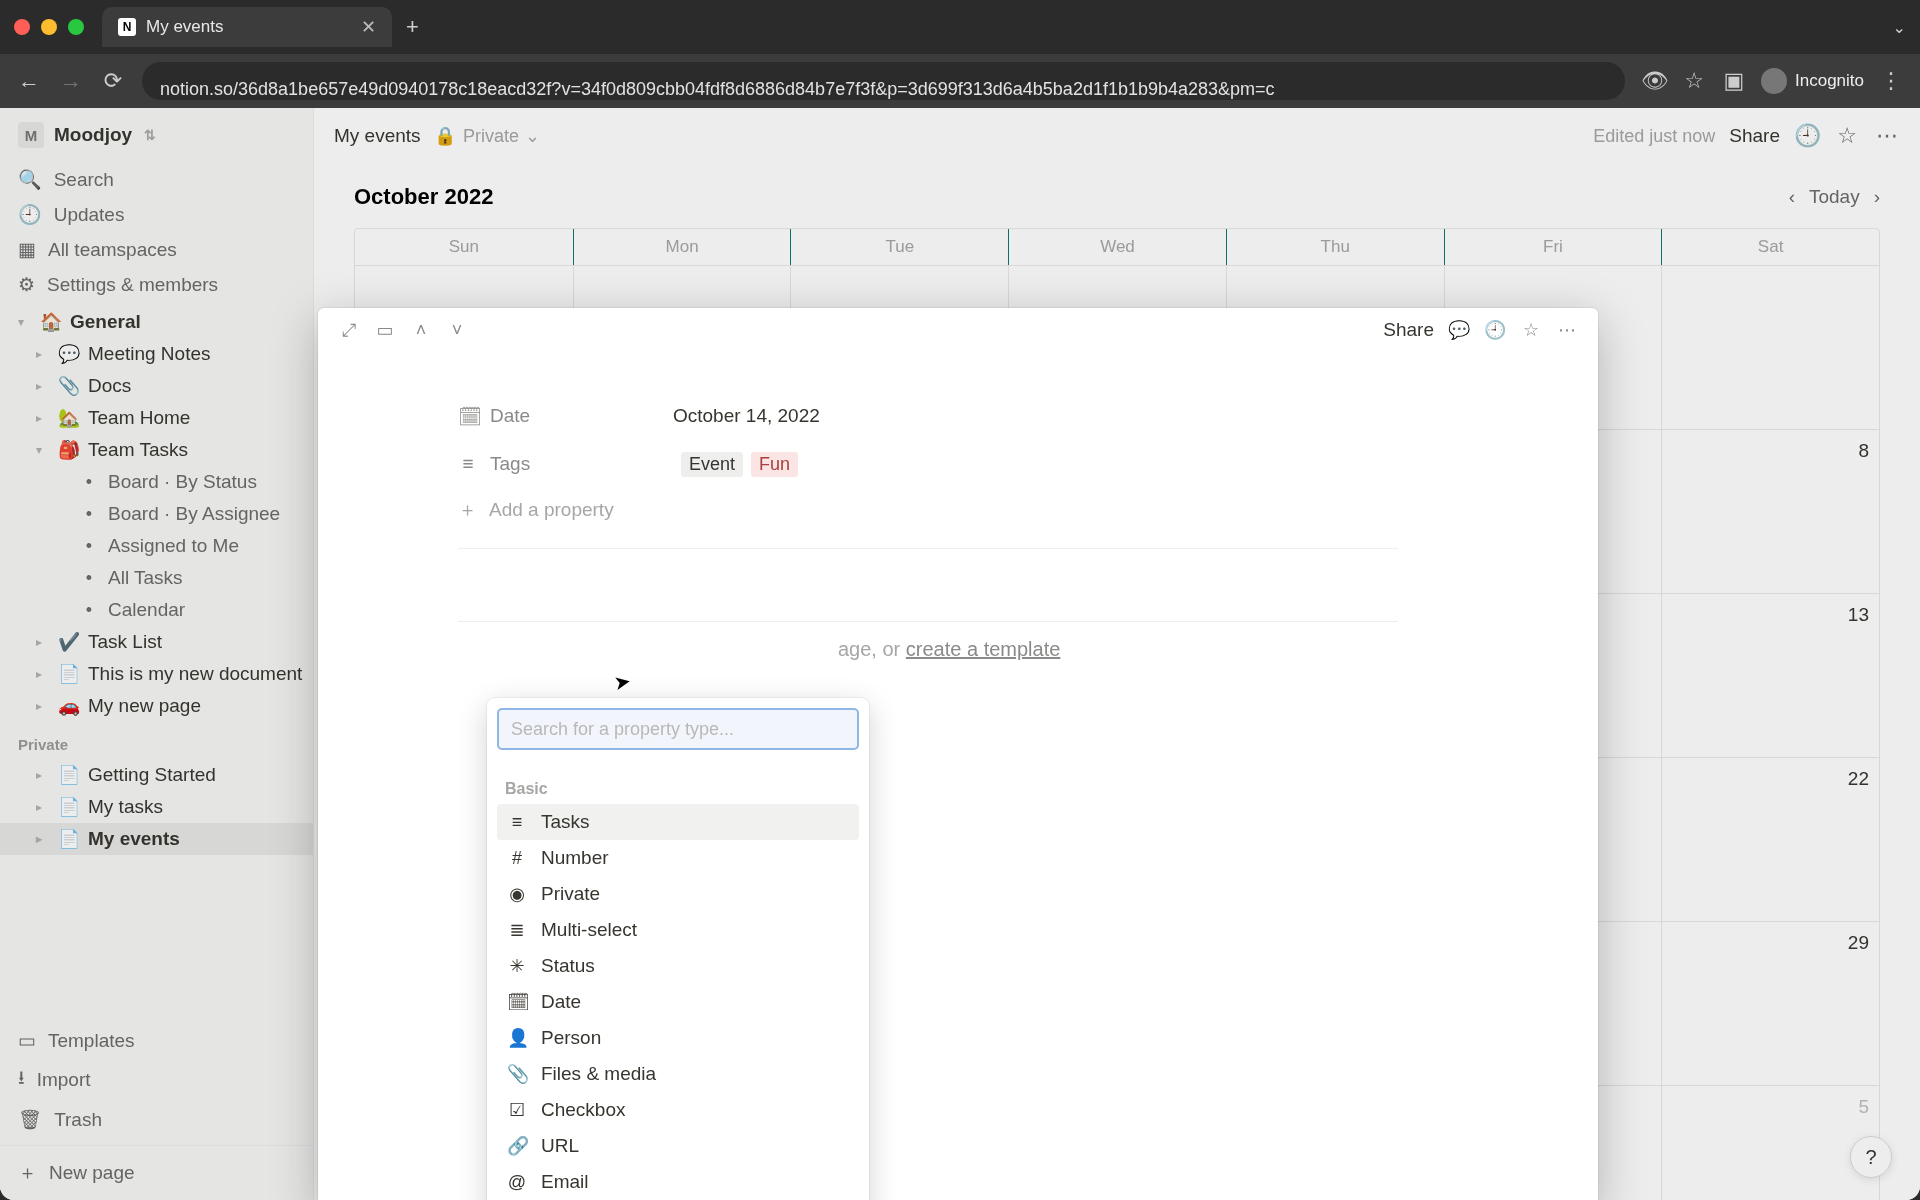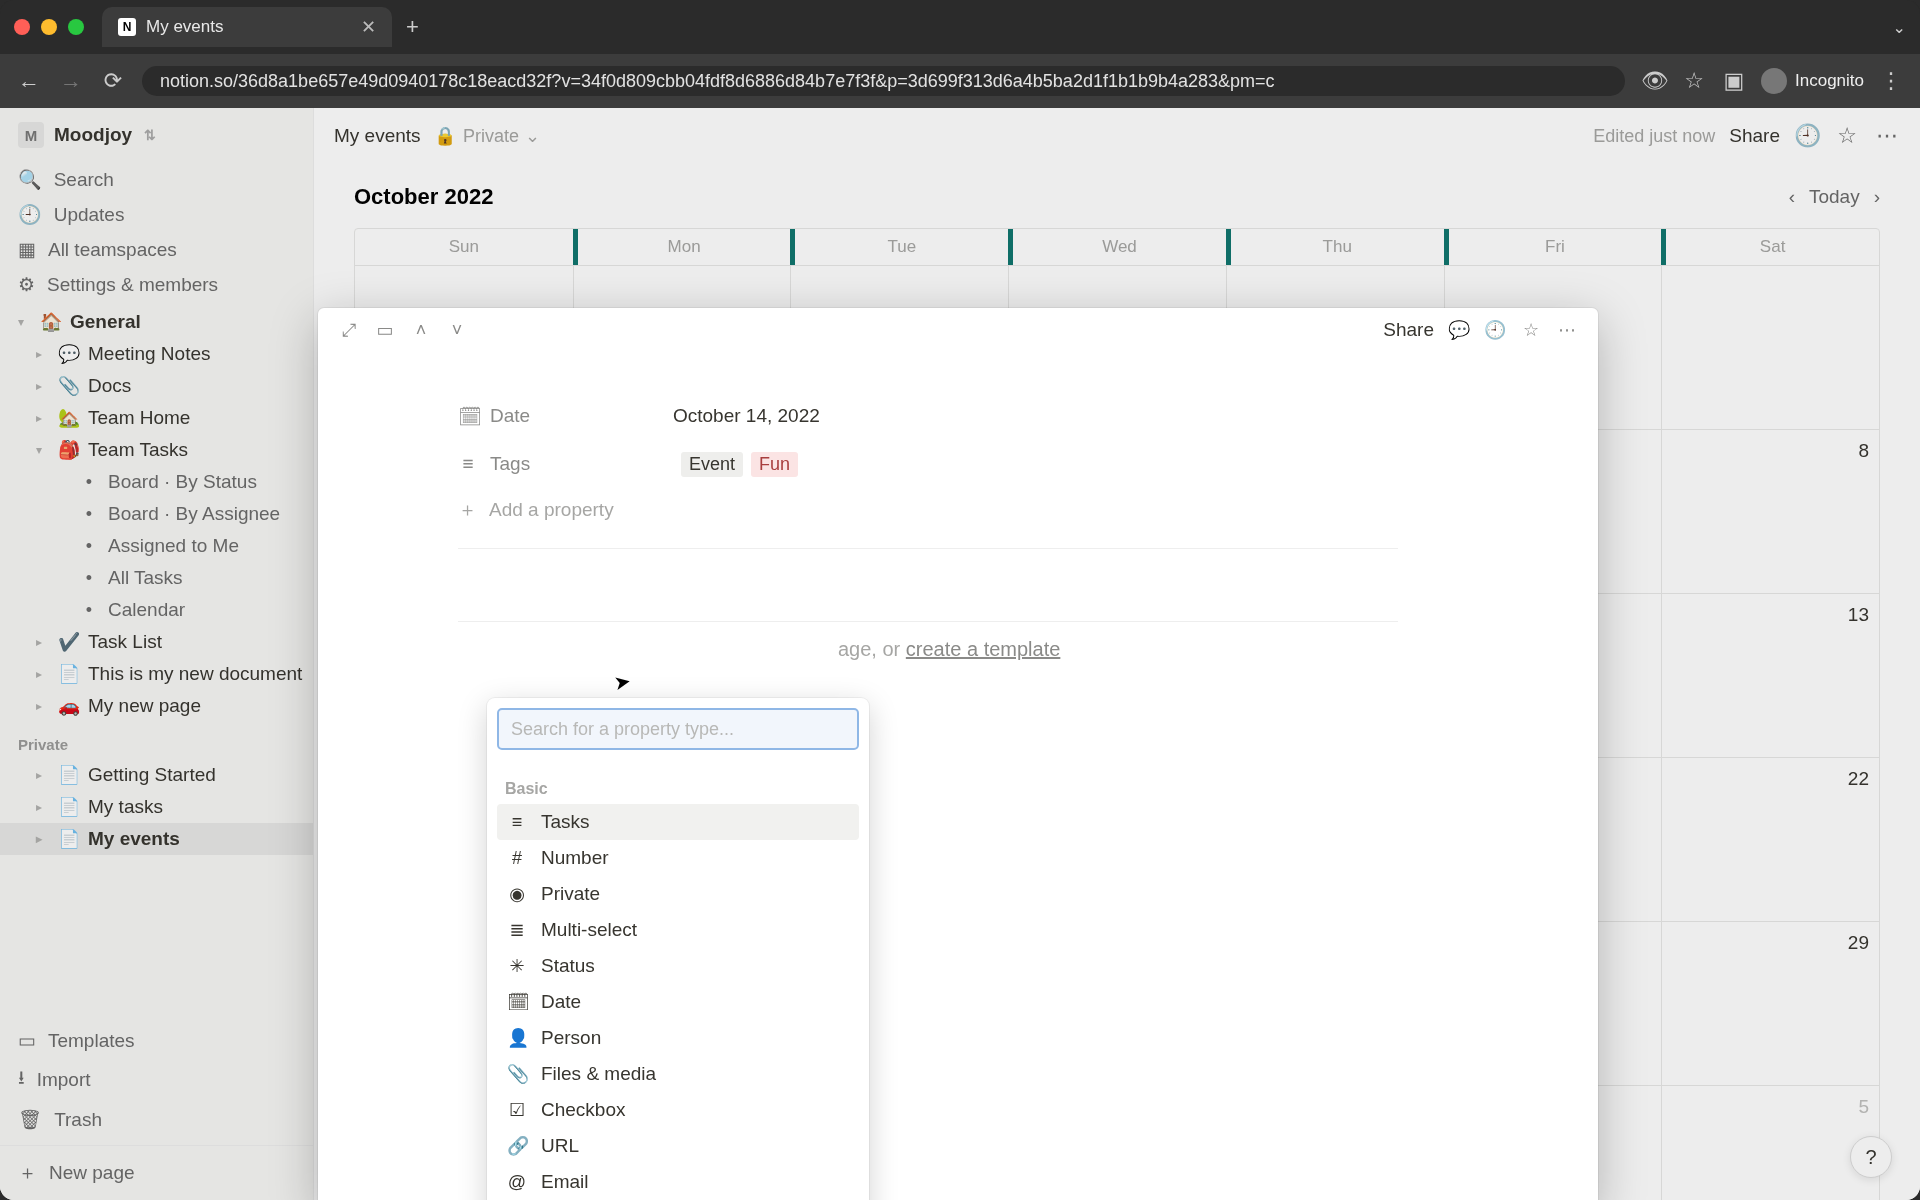--- a/index.html
+++ b/index.html
@@ -12,21 +12,21 @@
 .traffic span { width: 16px; height: 16px; border-radius: 50%; display: inline-block; }
 .traffic .r { background: #ff5f57; } .traffic .y { background: #febc2e; } .traffic .g { background: #28c840; }
 .tab { display: flex; align-items: center; gap: 10px; background: #3c3c3c; color: #e8e8e8; height: 40px; padding: 0 16px; border-radius: 10px 10px 0 0; font-size: 17px; width: 290px; }
 .tab .favicon { width: 18px; height: 18px; background: #fff; border-radius: 3px; display:flex;align-items:center;justify-content:center;color:#000;font-size:12px;font-weight:bold;}
 .tab .close { margin-left: auto; color: #bbb; font-size: 18px; }
 .newtab { color: #ccc; margin-left: 14px; font-size: 22px; }
 .tabstrip .chev-down { margin-left: auto; color: #ccc; }
 
 .toolbar { height: 54px; background: #3c3c3c; display: flex; align-items: center; padding: 0 16px; gap: 16px; color: #ccc; }
 .toolbar .navbtn { width: 26px; text-align: center; font-size: 22px; }
-.omnibox { flex: 1; background: #2b2b2b; height: 30px; border-radius: 19px; display: flex; align-items: center; padding: 0 18px; color: #e2e2e2; font-size: 18px; }
+.omnibox { flex: 1; background: #2b2b2b; height: 38px; border-radius: 19px; display: flex; align-items: flex-end; padding: 0 18px; color: #e2e2e2; font-size: 18px; }
 .toolbar .right { display: flex; align-items: center; gap: 14px; }
 .incognito { display:flex; align-items:center; gap:8px; color:#eee; font-size:17px;}
 .incog-icon { width:26px;height:26px;background:#777;border-radius:50%; }
 
 
 .app { position: relative; height: calc(1200px - 108px); background: #fff; display: flex; }
 .sidebar { width: 314px; background: #f7f7f5; border-right: 1px solid #eee; display:flex; flex-direction:column; font-size: 19px; color:#37352f; }
 .sidebar .ws { display:flex; align-items:center; gap:10px; padding: 14px 18px; font-weight:600; }
 .ws .av { width:26px;height:26px;background:#e8e8e6;border-radius:4px;display:flex;align-items:center;justify-content:center;font-size:15px;color:#777;}
 .ws .chev { color:#aaa; font-size:14px; margin-left:2px;}
@@ -49,21 +49,21 @@
 .topbar .spacer{flex:1;}
 .topbar .faint{ color:#a6a6a4; font-size:18px;}
 .topbar .iconbtn { color:#6b6b6b; width:26px; text-align:center; font-size:22px;}
 
 .calendar { position:absolute; top:56px; left:0; right:0; bottom:0; padding: 20px 40px 0 40px;}
 .cal-head { display:flex; align-items:center; gap:12px; }
 .cal-head h3{ font-size:22px; font-weight:700;}
 .cal-head .nav { margin-left:auto; display:flex; align-items:center; gap:14px; color:#6b6b6b; font-size:19px;}
 .cal-grid { margin-top:18px; border:1px solid #e8e8e6; border-radius:4px; }
 .cal-days { display:grid; grid-template-columns: repeat(7,1fr); }
-.cal-days div{ padding:8px 10px; color:#a6a6a4; font-size:17px; border-left:5px solid #0f766e; text-align:center;}
+.cal-days div{ padding:8px 10px; color:#a6a6a4; font-size:17px; border-left:1px solid #0f766e; text-align:center;}
 .cal-days div:first-child{border-left:none;}
 .cal-body { display:grid; grid-template-columns: repeat(7,1fr); grid-auto-rows: 164px;}
 .cal-body div{ border-top:1px solid #e8e8e6; border-left:1px solid #e8e8e6; padding:10px; text-align:right; color:#37352f; font-size:19px;}
 .cal-body div:nth-child(7n+1){border-left:none;}
 .cal-body div.dim{ color:#c0c0be;}
 
 .help { position:absolute; bottom:22px; right:28px; width:42px;height:42px;border-radius:50%; background:#fff; border:1px solid #ddd; box-shadow:0 2px 8px rgba(0,0,0,.1); display:flex;align-items:center;justify-content:center; color:#37352f; font-size:20px;}
 
 
 .dim-overlay { position:absolute; inset:0; background:rgba(20,20,20,0.08); pointer-events:none; }

